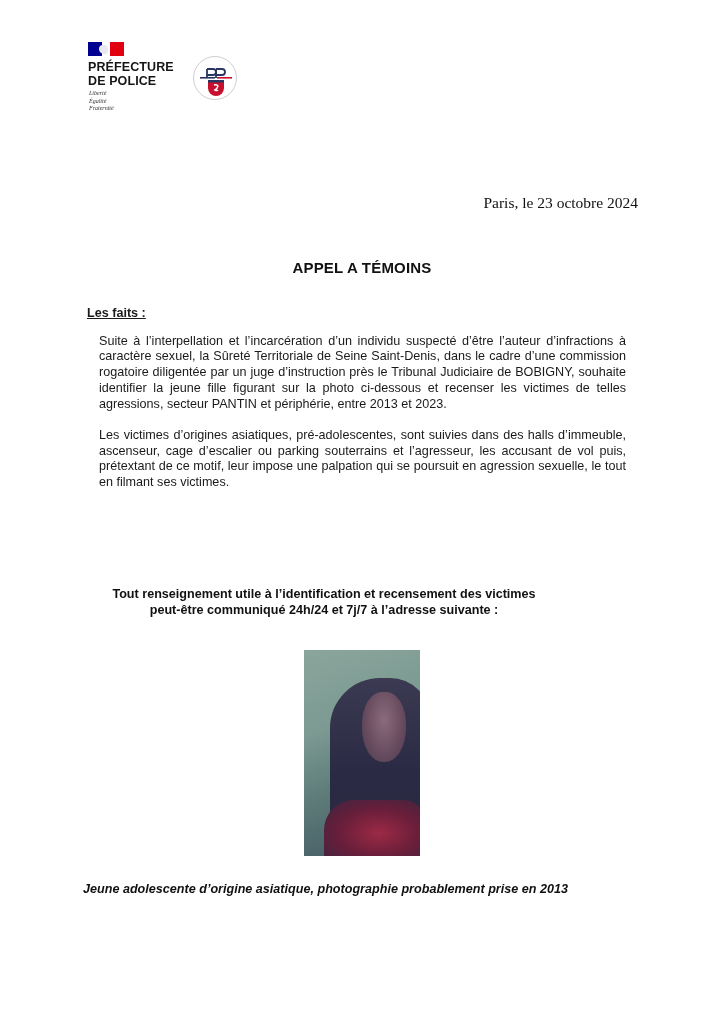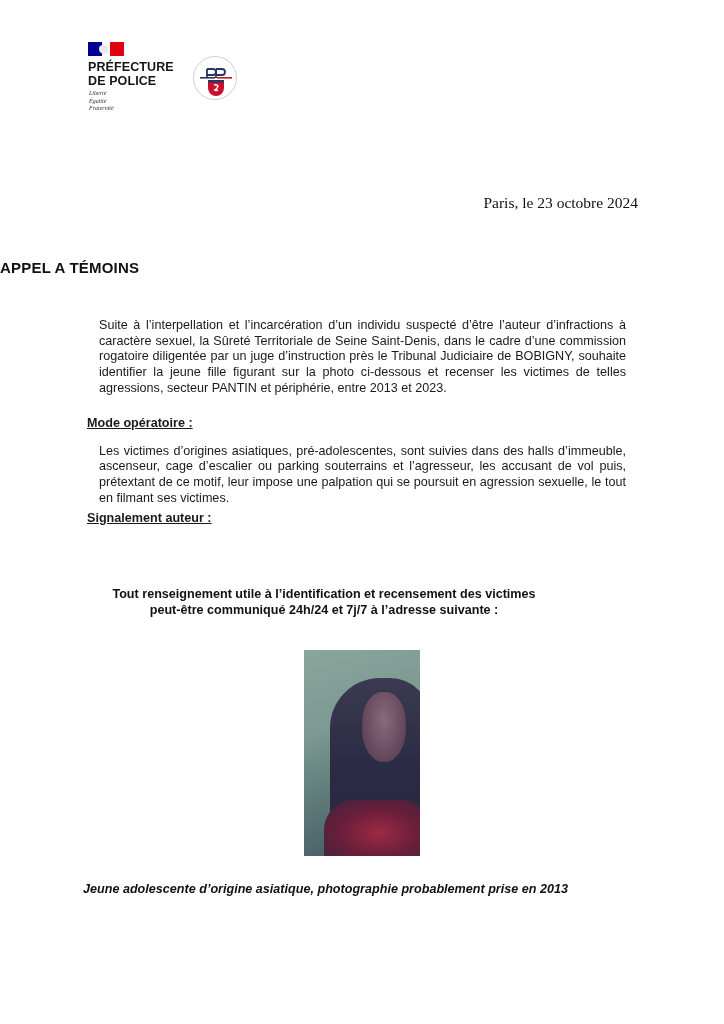--- a/index.html
+++ b/index.html
@@ -9,21 +9,21 @@
     .marianne { position: absolute; left: 0; top: 0; width: 36px; height: 14px; display: flex; }
     .marianne .b { width: 14px; height: 14px; background: #000091; }
     .marianne .w { width: 8px; height: 14px; background: #ffffff; position: relative; }
     .marianne .w::after { content: ""; position: absolute; left: -3px; top: 3px; width: 9px; height: 9px; border-radius: 50% 50% 40% 60%; background: #e8e8ee; }
     .marianne .r { width: 14px; height: 14px; background: #e1000f; }
     .pp-title { position: absolute; left: 0; top: 18px; font-weight: bold; font-size: 12.5px; line-height: 14px; letter-spacing: 0.1px; color: #161616; white-space: nowrap; }
     .devise { position: absolute; left: 1px; top: 48px; font-family: "Liberation Serif", serif; font-style: italic; font-size: 6px; line-height: 7.5px; color: #333; }
     .emblem { position: absolute; left: 193px; top: 56px; width: 44px; height: 44px; border-radius: 50%; border: 1.5px solid #cfcfcf; box-sizing: border-box; background: #fff; }
     .emblem svg { position: absolute; left: 0; top: 0; }
     .date { position: absolute; right: 86px; top: 184px; font-family: "Liberation Serif", serif; font-size: 15.5px; color: #111; white-space: nowrap; margin-top: 10px; }
-    .title { position: absolute; left: 0; width: 724px; top: 259px; text-align: left; font-weight: bold; font-size: 15px; color: #111; letter-spacing: 0.2px; }
+    .title { position: absolute; left: 0; width: 724px; top: 259px; text-align: center; font-weight: bold; font-size: 15px; color: #111; letter-spacing: 0.2px; }
     .section { position: absolute; left: 87px; width: 551px; font-size: 12.6px; line-height: 15.7px; color: #1a1a1a; }
     .section h2 { margin: 0; font-size: 12.6px; font-weight: bold; text-decoration: underline; line-height: 15.7px; }
     .section p { margin: 12px; text-align: justify; }
     .s1 { top: 306px; }
     .s2 { top: 416px; }
     .s3 { top: 511px; }
     .contact { position: absolute; left: 0; width: 648px; top: 586px; text-align: center; font-weight: bold; font-size: 12.6px; line-height: 16px; color: #111; }
     .contact a { color: #1a3fc4; text-decoration: underline; }
     .photo { position: absolute; left: 304px; top: 650px; width: 116px; height: 206px; overflow: hidden;
              background: linear-gradient(160deg, #8aa59c 0%, #7c9a92 35%, #5f7d7a 60%, #3f5560 100%); }
@@ -67,30 +67,29 @@
     <rect x="14" y="23" width="16" height="2.5" fill="#2a3560"></rect>
     <path d="M20 28 q3 -1 4 1 q-1 3 -3 4 q2 1 3 0" fill="none" stroke="#ffffff" stroke-width="1.4"></path>
   </svg>
 </div>
 
 <div class="date">Paris, le 23 octobre 2024</div>
 
 <div class="title">APPEL A TÉMOINS</div>
 
 <div class="section s1">
+  <h2>Les faits :</h2>
   <p>Suite à l’interpellation et l’incarcération d’un individu suspecté d’être l’auteur d’infractions à caractère sexuel, la Sûreté Territoriale de Seine Saint-Denis, dans le cadre d’une commission rogatoire diligentée par un juge d’instruction près le Tribunal Judiciaire de BOBIGNY, souhaite identifier la jeune fille figurant sur la photo ci-dessous et recenser les victimes de telles agressions, secteur PANTIN et périphérie, entre 2013 et 2023.</p>
 </div>
 
 <div class="section s2">
-  <h2>Mode opératoire :</h2>
   <p>Les victimes d’origines asiatiques, pré-adolescentes, sont suivies dans des halls d’immeuble, ascenseur, cage d’escalier ou parking souterrains et l’agresseur, les accusant de vol puis, prétextant de ce motif, leur impose une palpation qui se poursuit en agression sexuelle, le tout en filmant ses victimes.</p>
 </div>
 
 <div class="section s3">
-  <h2>Signalement auteur :</h2>
 </div>
 
 <div class="contact">
   <div>Tout renseignement utile à l’identification et recensement des victimes</div>
   <div>peut-être communiqué 24h/24 et 7j/7 à l’adresse suivante :</div>
 </div>
 
 <div class="photo" title="Photo of a young girl with long dark hair">
   <div class="hair"></div>
   <div class="face"></div>

